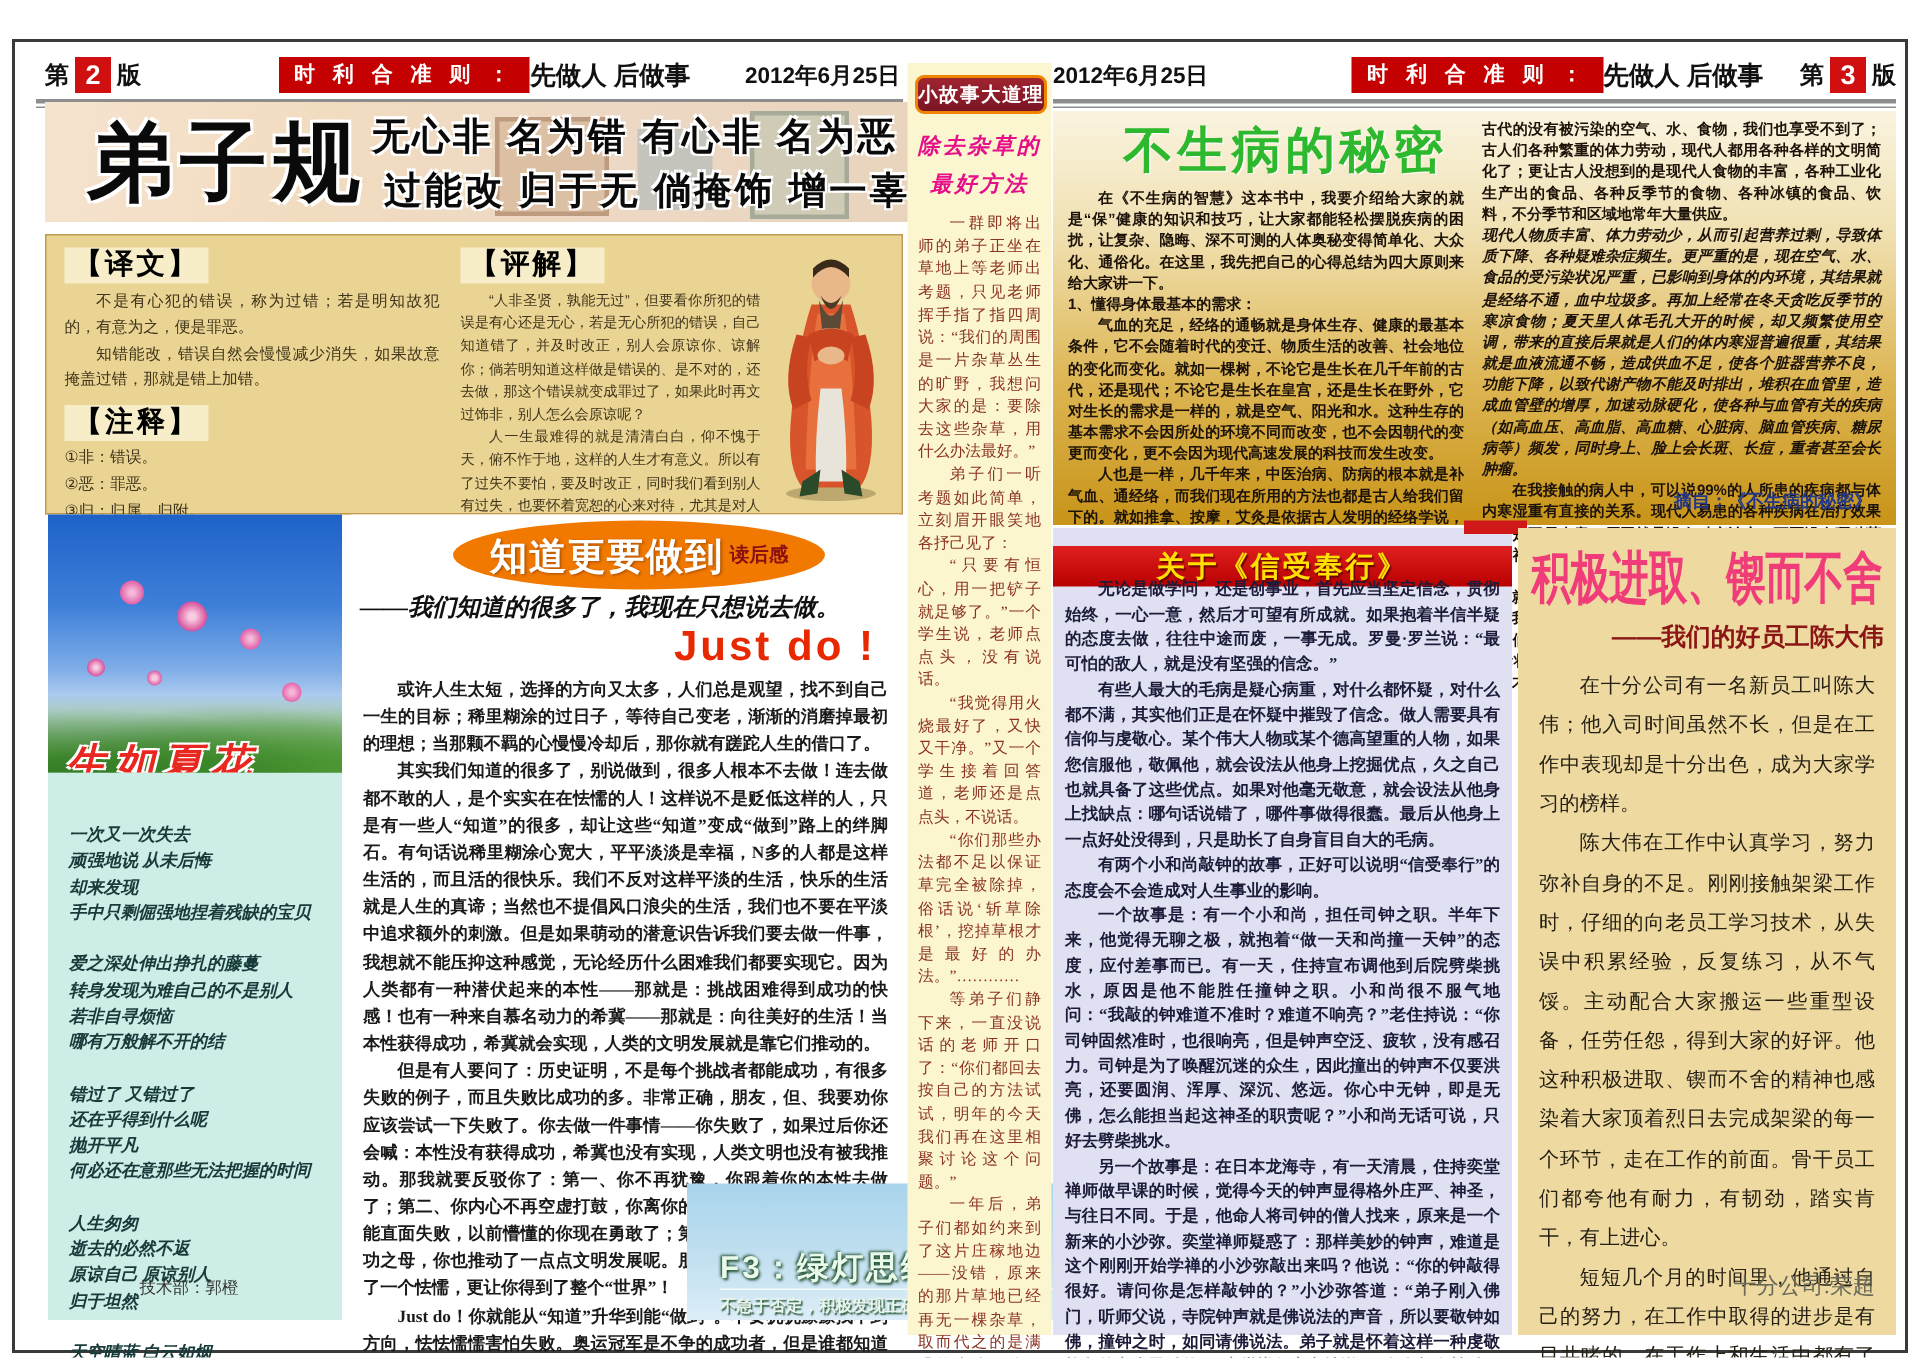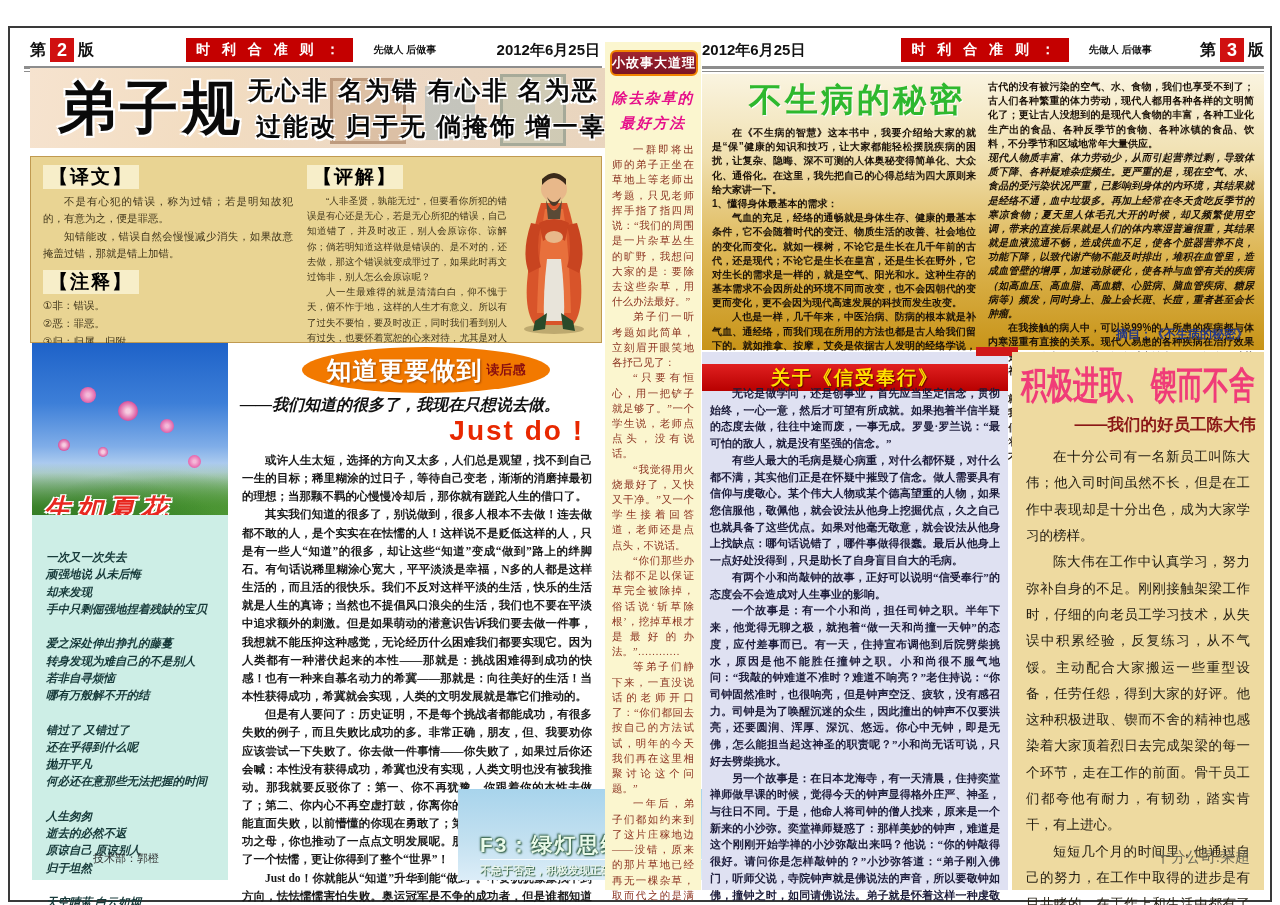--- a/index.html
+++ b/index.html
@@ -10,24 +10,24 @@
   .hand{font-family:"Liberation Serif","DejaVu Serif",serif;font-style:italic;}
 
   #sheet{position:absolute;left:8px;top:26px;width:1260px;height:872px;
          border:2px solid #3a3a3a;background:#fff;}
 
   
   .hdr-row{height:28px;display:flex;align-items:center;}
   .pgnum-wrap{display:flex;align-items:center;gap:4px;font-weight:bold;font-size:16px;color:#111;}
   .pgnum-box{display:inline-block;width:24px;height:24px;background:#d01010;color:#fff;
              font-size:18px;font-weight:bold;text-align:center;line-height:24px;}
-  .motto-wrap{display:flex;align-items:center;gap:20px;}
+  .motto-wrap{display:flex;align-items:center;gap:0;}
   .motto-box{background:#c40000;color:#fff;font-weight:bold;font-size:14px;
              padding:3px 10px;letter-spacing:4px;}
-  .motto-txt{font-weight:bold;font-size:10px;color:#111;}
+  .motto-txt{font-weight:bold;font-size:17px;color:#111;}
   .hdr-date{font-weight:bold;font-size:15px;color:#111;}
   .dbl-rule{height:2px;border-top:3px solid #8d8d8d;border-bottom:1px solid #8d8d8d;}
 
   
   #banner{left:20px;top:40px;width:617px;height:80px;overflow:hidden;
           background:linear-gradient(100deg,#f6e3cf 0%,#f2dcc0 30%,#ecd8c4 60%,#e8d4bc 100%);}
   .banner-deco1{left:300px;top:10px;width:70px;height:60px;background:rgba(170,120,70,.25);border:3px solid rgba(120,70,40,.3);}
   .banner-deco2{left:470px;top:6px;width:60px;height:66px;background:rgba(150,180,160,.3);border:3px solid rgba(90,110,100,.35);}
   .banner-deco3{left:395px;top:18px;width:50px;height:54px;background:rgba(60,130,170,.22);}
   #dzg-title{left:28px;top:2px;font-size:58px;font-weight:bold;color:#0a0a0a;letter-spacing:4px;

